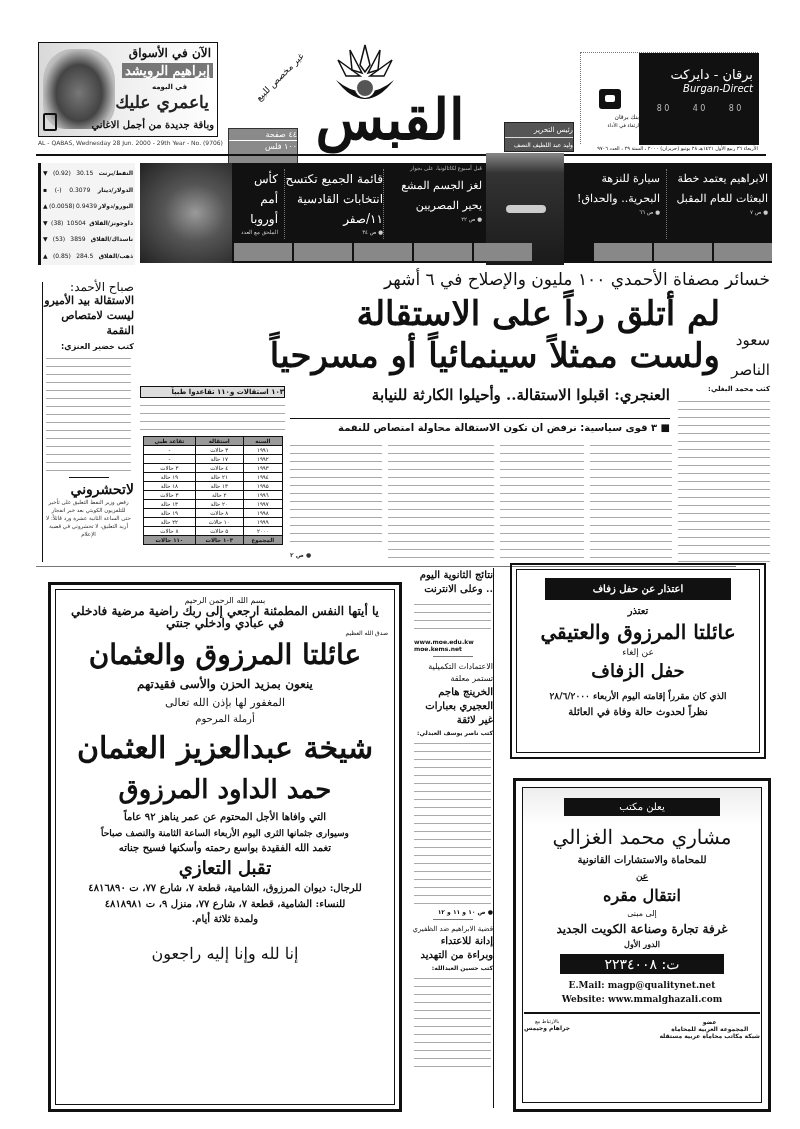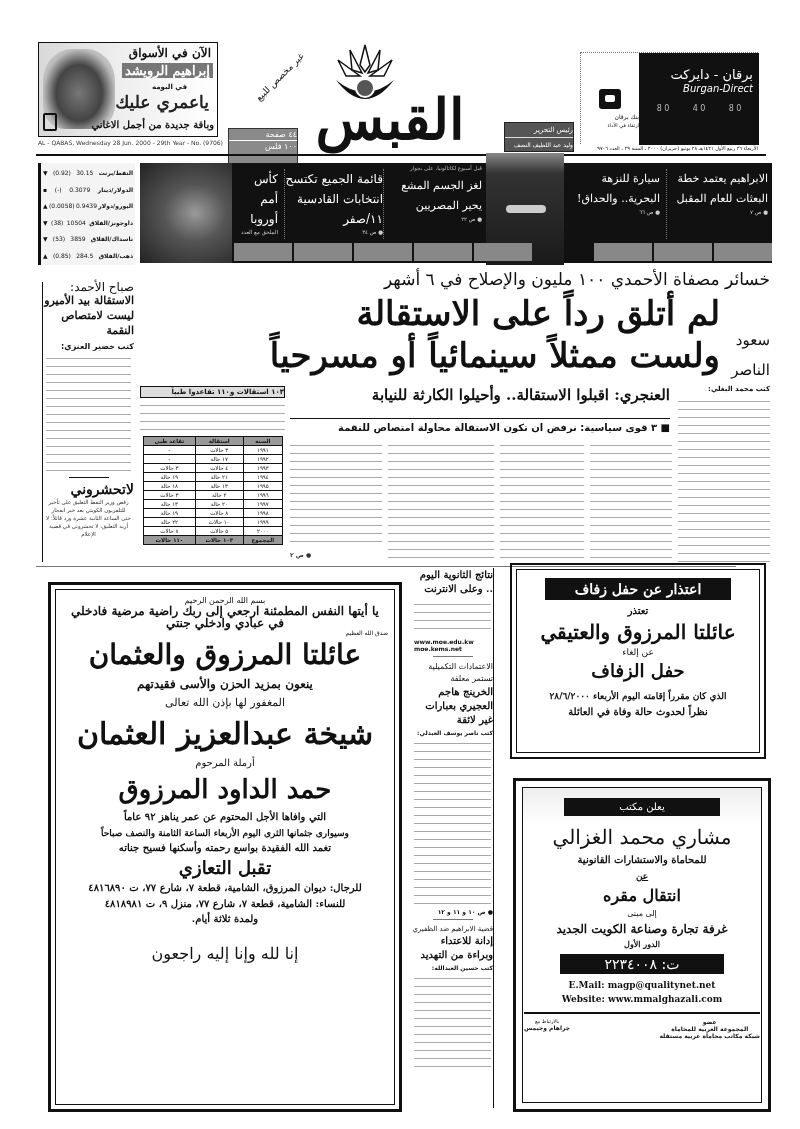--- a/index.html
+++ b/index.html
@@ -288,37 +288,37 @@
 </div>
 
 <div class="abs" style="left:48px;top:582px;width:354px;height:530px;border:3px solid #111;padding:4px">
   <div style="border:1px solid #111;height:100%;padding:4px 6px;direction:rtl;text-align:center;font-family:'DejaVu Serif',serif">
     <div style="font-size:8px;margin-top:2px">بسم الله الرحمن الرحيم</div>
     <div style="font-size:12px;font-weight:bold;line-height:12px">يا أيتها النفس المطمئنة ارجعي إلى ربك راضية مرضية فادخلي في عبادي وادخلي جنتي</div>
     <div style="font-size:6px;text-align:right">صدق الله العظيم</div>
     <div style="font-size:28px;font-weight:bold;line-height:38px">عائلتا المرزوق والعثمان</div>
     <div style="font-size:12px;font-weight:bold;line-height:20px">ينعون بمزيد الحزن والأسى فقيدتهم</div>
     <div style="font-size:11px;line-height:18px">المغفور لها بإذن الله تعالى</div>
+    <div style="font-size:10px;line-height:14px">أرملة المرحوم</div>
     <div style="font-size:30px;font-weight:bold;line-height:44px">شيخة عبدالعزيز العثمان</div>
-    <div style="font-size:10px;line-height:14px">أرملة المرحوم</div>
     <div style="font-size:26px;font-weight:bold;line-height:38px">حمد الداود المرزوق</div>
     <div style="font-size:10px;font-weight:bold;line-height:18px">التي وافاها الأجل المحتوم عن عمر يناهز ٩٢ عاماً</div>
     <div style="font-size:9px;font-weight:bold;line-height:14px">وسيوارى جثمانها الثرى اليوم الأربعاء الساعة الثامنة والنصف صباحاً</div>
     <div style="font-size:10px;font-weight:bold;line-height:16px">تغمد الله الفقيدة بواسع رحمته وأسكنها فسيح جناته</div>
     <div style="font-size:18px;font-weight:bold;line-height:24px">تقبل التعازي</div>
     <div style="font-size:10px;font-weight:bold;line-height:16px">للرجال: ديوان المرزوق، الشامية، قطعة ٧، شارع ٧٧، ت ٤٨١٦٨٩٠</div>
     <div style="font-size:10px;font-weight:bold;line-height:16px">للنساء: الشامية، قطعة ٧، شارع ٧٧، منزل ٩، ت ٤٨١٨٩٨١</div>
     <div style="font-size:10px;font-weight:bold;line-height:14px">ولمدة ثلاثة أيام.</div>
     <div style="font-size:16px;font-weight:normal;line-height:26px;margin-top:15px">إنا لله وإنا إليه راجعون</div>
   </div>
 </div>
 
 <div class="abs" style="left:510px;top:563px;width:256px;height:196px;border:2px solid #111;padding:4px">
   <div style="border:1px solid #111;height:100%;padding:4px 8px;direction:rtl;text-align:center;font-family:'DejaVu Serif',serif">
-    <div class="blk" style="font-size:14px;font-weight:bold;line-height:22px;margin:4px 20px">اعتذار عن حفل زفاف</div>
+    <div class="blk" style="font-size:10px;font-weight:bold;line-height:22px;margin:4px 20px">اعتذار عن حفل زفاف</div>
     <div style="font-size:10px;font-weight:bold;line-height:14px">تعتذر</div>
     <div style="font-size:20px;font-weight:bold;line-height:28px">عائلتا المرزوق والعتيقي</div>
     <div style="font-size:9px;line-height:12px">عن إلغاء</div>
     <div style="font-size:18px;font-weight:bold;line-height:26px">حفل الزفاف</div>
     <div style="font-size:9px;font-weight:bold;line-height:16px;margin-top:4px">الذي كان مقرراً إقامته اليوم الأربعاء ٢٨/٦/٢٠٠٠</div>
     <div style="font-size:10px;font-weight:bold;line-height:16px">نظراً لحدوث حالة وفاة في العائلة</div>
   </div>
 </div>
 
 <div class="abs" style="left:513px;top:778px;width:258px;height:334px;border:3px solid #111;padding:6px">

